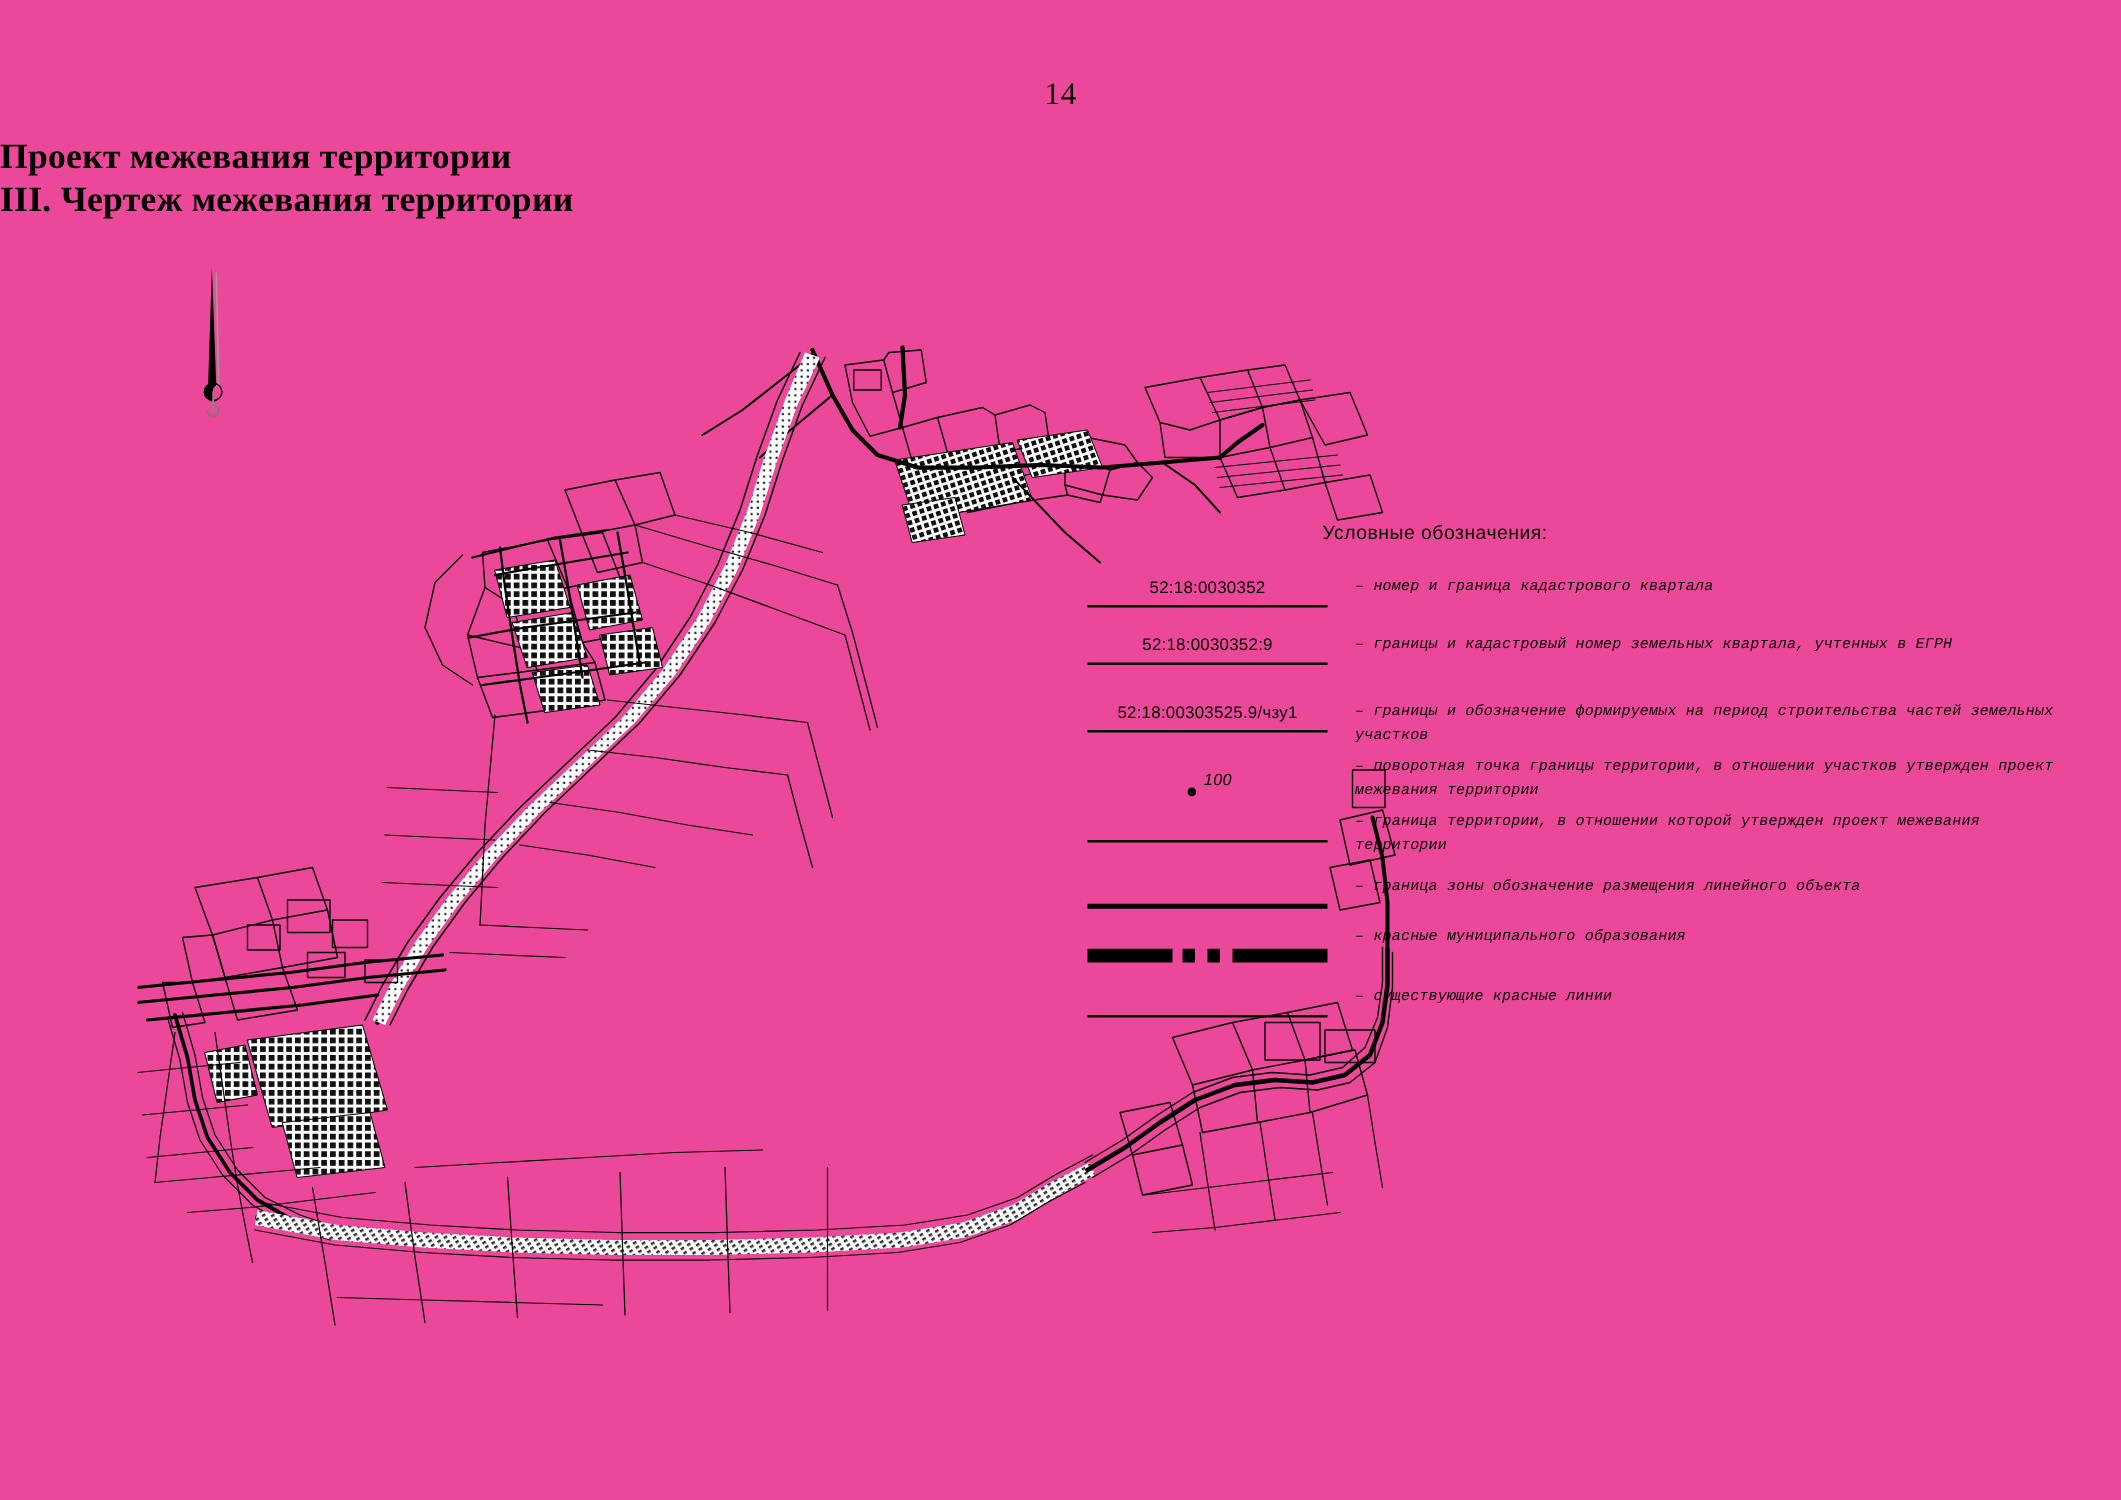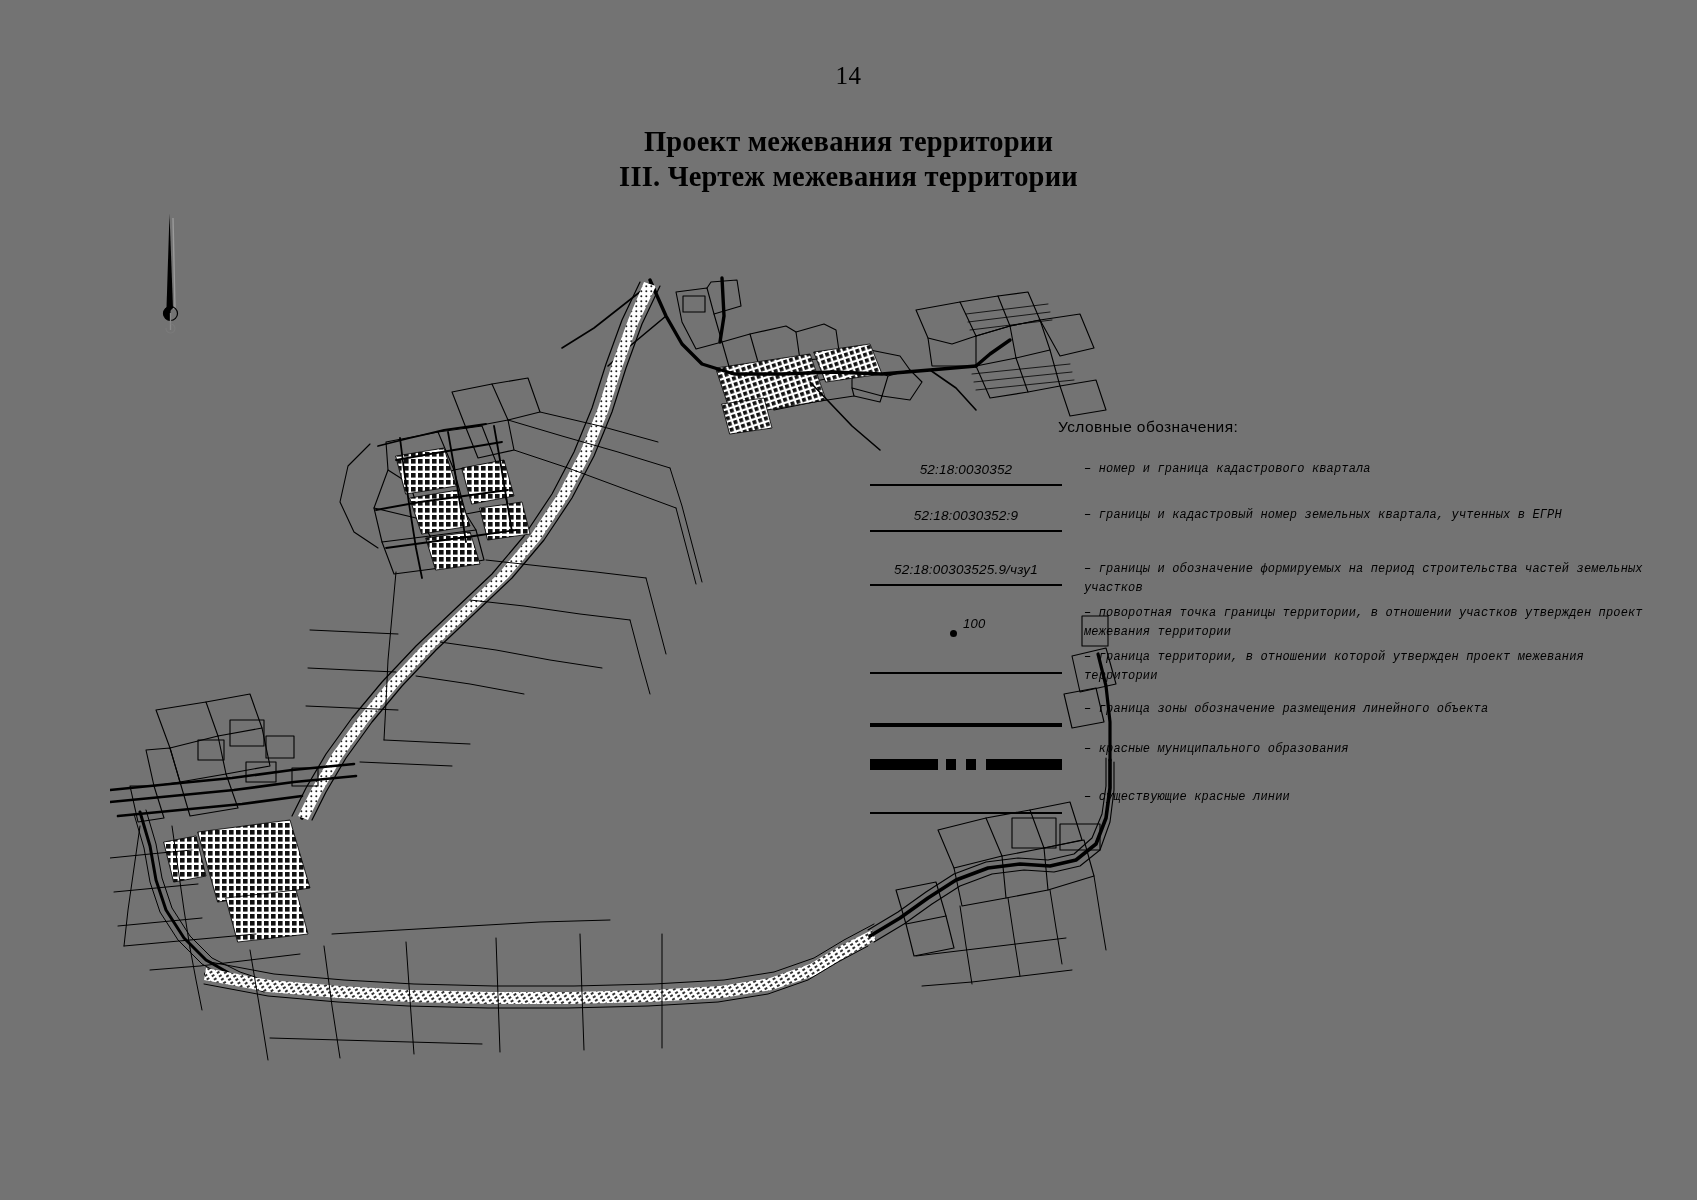--- a/index.html
+++ b/index.html
@@ -9,41 +9,40 @@
     background: #ffffff;
   }
   body {
     font-family: "Liberation Serif", serif;
     color: #000000;
   }
   #page {
     position: relative;
     width: 1697px;
     height: 1200px;
-    background: #737373;
+    background: #ec4899;
     overflow: hidden;
   }
 
   
   #page-number {
     position: absolute;
     top: 62px;
     left: 0;
     width: 1697px;
     text-align: center;
     font-size: 25px;
     font-family: "Liberation Serif", serif;
     letter-spacing: 0.5px;
   }
   #doc-title {
     position: absolute;
-    top: 124px;
+    top: 108px;
     left: 0;
     width: 1697px;
-    text-align: center;
     font-family: "Liberation Serif", serif;
     font-weight: bold;
     font-size: 28.5px;
     line-height: 35px;
     letter-spacing: 0.2px;
   }
   #doc-title .line2 {
     display: block;
   }
 
@@ -94,21 +93,20 @@
     width: 192px;
     height: 38px;
   }
   .sym-label {
     position: absolute;
     left: 0;
     top: -2px;
     width: 192px;
     text-align: center;
     font-family: "Liberation Sans", sans-serif;
-    font-style: italic;
     font-size: 13.5px;
     letter-spacing: 0.2px;
     white-space: nowrap;
   }
   .sym-line {
     position: absolute;
     left: 0;
     width: 192px;
     background: #000;
   }

